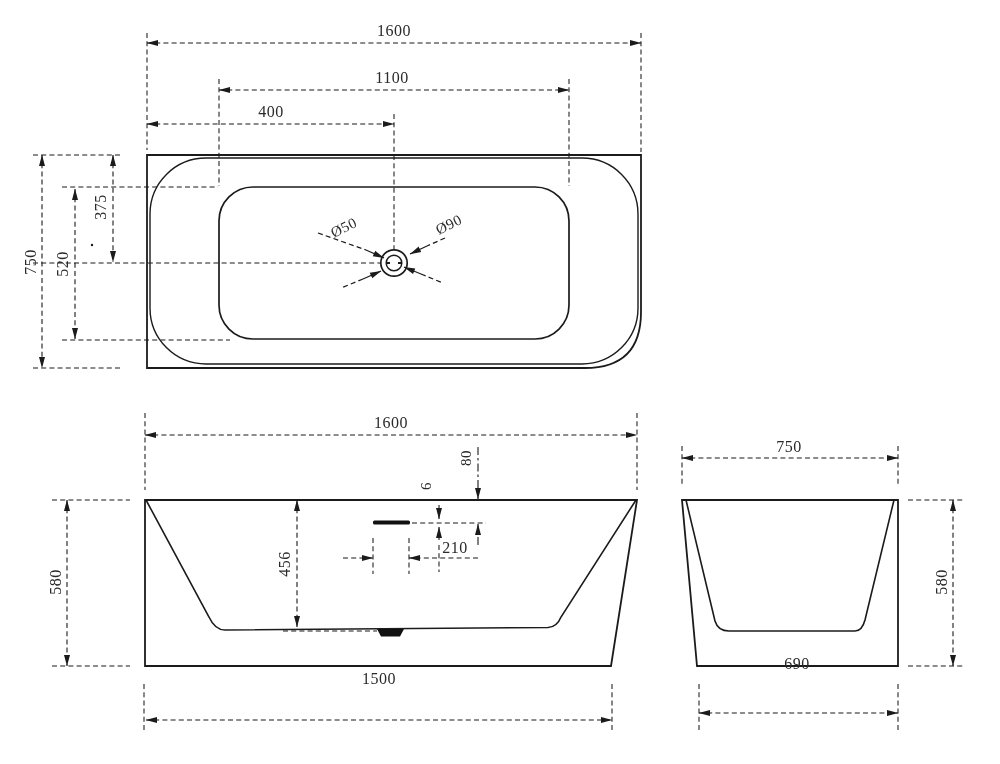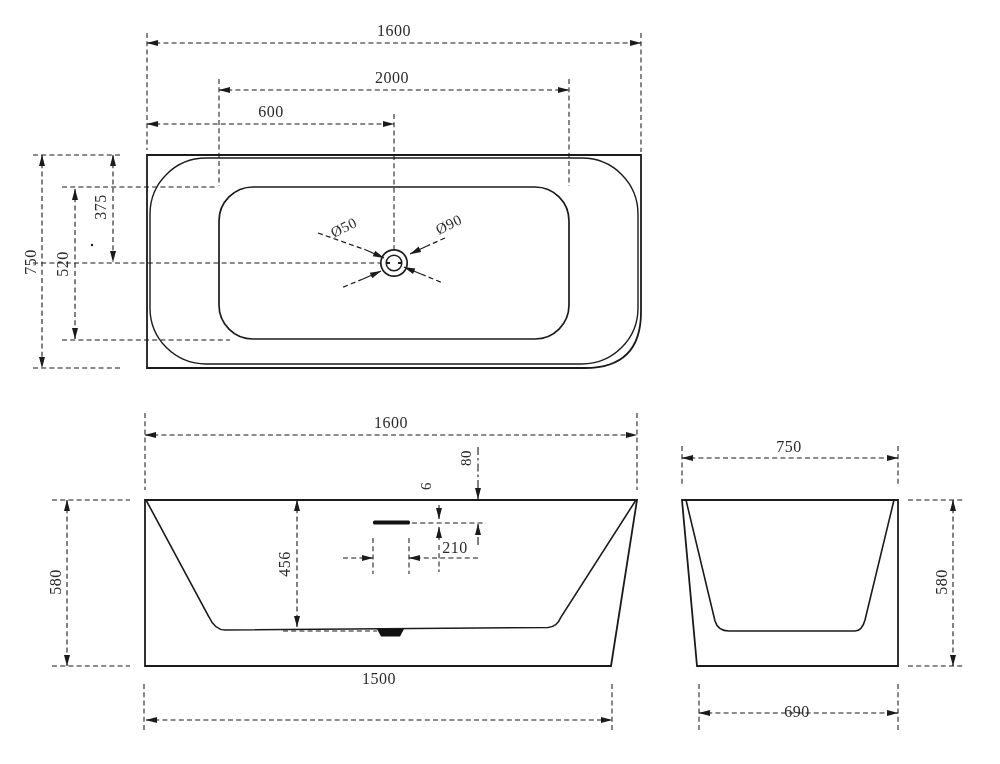--- a/index.html
+++ b/index.html
@@ -96,33 +96,33 @@
 
     <path stroke-width="1.05" stroke-dasharray="5,3.2" d="M682,446 V484 M898,446 V484 M908,500 H963 M908,666 H963 M699,684 V731 M898,684 V731"></path>
 
     <line x1="682" y1="458" x2="898" y2="458" stroke-width="1.1" stroke-dasharray="5,3.2" marker-start="url(#ah)" marker-end="url(#ah)"></line>
     <line x1="953" y1="500" x2="953" y2="666" stroke-width="1.1" stroke-dasharray="5,3.2" marker-start="url(#ah)" marker-end="url(#ah)"></line>
     <line x1="699" y1="713" x2="898" y2="713" stroke-width="1.1" stroke-dasharray="5,3.2" marker-start="url(#ah)" marker-end="url(#ah)"></line>
   </g>
 </svg>
 
 <div class="dim-label" style="left:394px;top:31px">1600</div>
-<div class="dim-label" style="left:392px;top:78px">2000</div>
-<div class="dim-label" style="left:271px;top:112px">600</div>
+<div class="dim-label" style="left:392px;top:78px">1100</div>
+<div class="dim-label" style="left:271px;top:112px">400</div>
 <div class="dim-label rot" style="left:31px;top:262px">750</div>
 <div class="dim-label rot" style="left:63px;top:264px">520</div>
 <div class="dim-label rot" style="left:101px;top:207px">375</div>
 <div class="dim-label dia" style="left:344px;top:228px">Ø50</div>
 <div class="dim-label dia" style="left:449px;top:225px">Ø90</div>
 
 <div class="dim-label" style="left:391px;top:423px">1600</div>
 <div class="dim-label rot sm" style="left:466px;top:458px">80</div>
 <div class="dim-label rot sm" style="left:426px;top:486px">6</div>
 <div class="dim-label" style="left:455px;top:548px">210</div>
 <div class="dim-label rot" style="left:285px;top:564px">456</div>
 <div class="dim-label rot" style="left:56px;top:582px">580</div>
 <div class="dim-label" style="left:379px;top:679px">1500</div>
 
 <div class="dim-label" style="left:789px;top:447px">750</div>
 <div class="dim-label rot" style="left:942px;top:582px">580</div>
-<div class="dim-label" style="left:797px;top:712px">690</div>
+<div class="dim-label" style="left:797px;top:664px">690</div>
 
 </div>
 
 </body></html>

